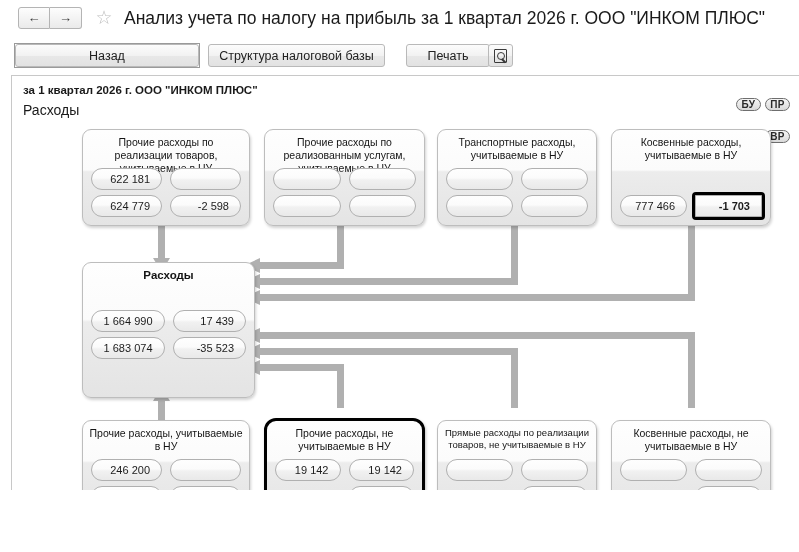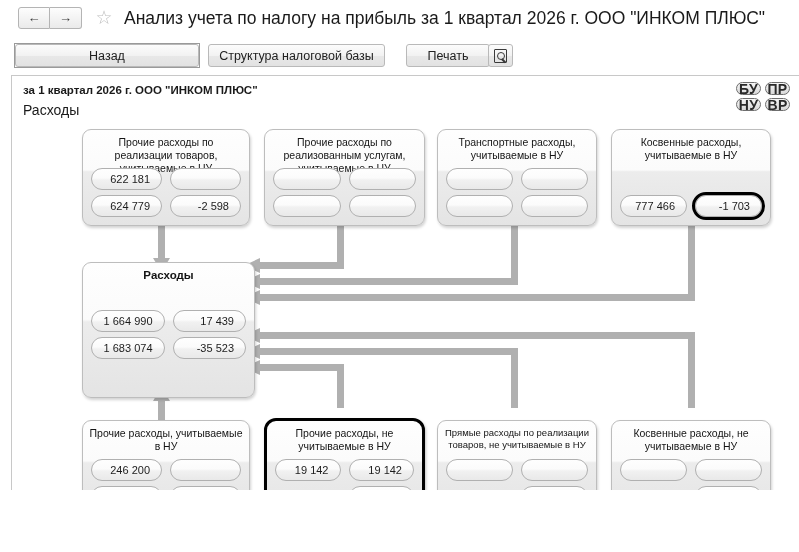--- a/index.html
+++ b/index.html
@@ -110,23 +110,24 @@
   
   #badges {
     position: absolute; right: 9px; top: 6px;
     display: grid; grid-template-columns: auto auto;
     gap: 3px 4px;
   }
   .badge {
     width: 25px; height: 13px;
     border: 1px solid #6e6e6e; border-radius: 7px;
     background: linear-gradient(#f6f6f6, #d9d9d9);
-    font-size: 14px; font-weight: bold; color: #2a2a2a;
+    font-size: 10px; font-weight: bold; color: #2a2a2a;
     display: flex; align-items: center; justify-content: center;
     letter-spacing: 0.3px;
+    margin-top: 16px;
   }
 
   
   #canvas {
     position: absolute; left: 0; top: 0; width: 788px; height: 477px;
   }
   #wires {
     position: absolute; left: 0; top: 0; width: 788px; height: 477px;
     pointer-events: none;
   }
@@ -161,21 +162,22 @@
     flex: 1 1 0; height: 22px;
     border: 1px solid #b0b0b0; border-radius: 11px;
     background: linear-gradient(#fefefe 0%, #fbfbfb 45%, #f1f1f1 55%, #e9e9e9 100%);
     font-size: 11px; color: #1c1c1c;
     display: flex; align-items: center; justify-content: flex-end;
     padding-right: 11px;
     white-space: nowrap;
   }
   .pill.sel {
     outline: 3px solid #000000;
-    border-radius: 11px;
+    border-radius: 1px;
+    font-weight: bold;
   }
   .pill.blank { color: transparent; }
   .pill.hidden { visibility: hidden; }
 </style>
 </head>
 <body>
 
 <div id="titlebar">
   <div class="nav-group">
     <div class="nav-btn first">←</div>

